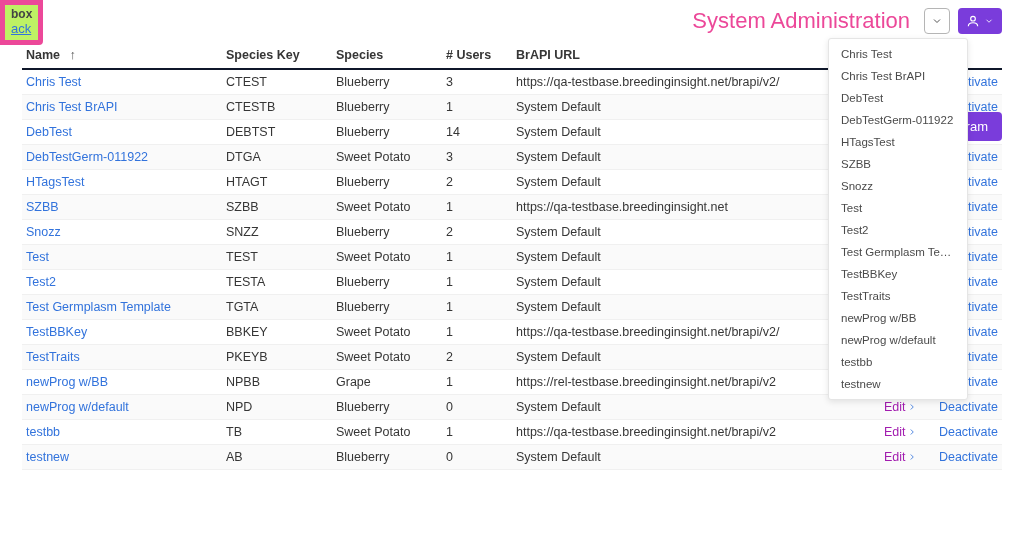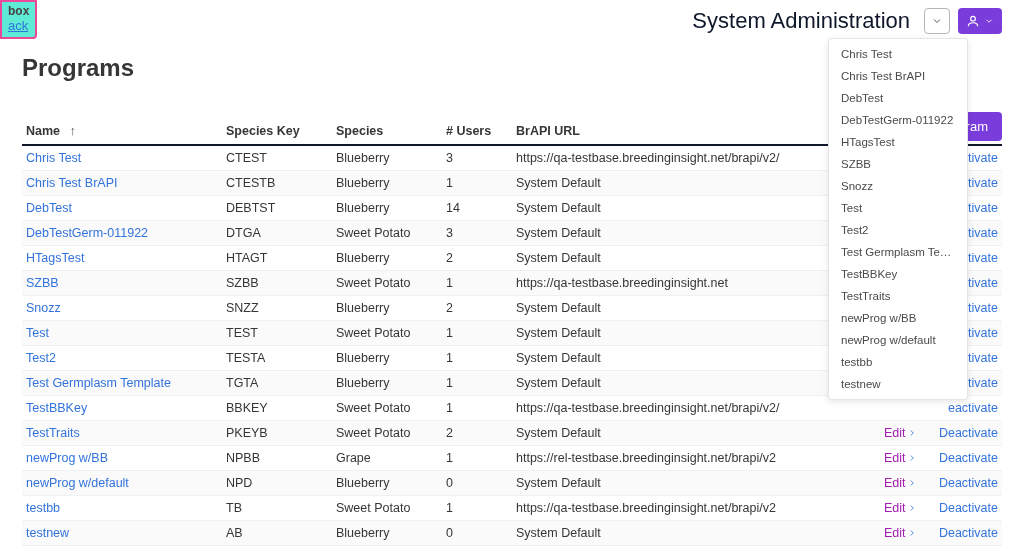--- a/index.html
+++ b/index.html
@@ -10,37 +10,37 @@
     background: #fff;
     width: 1024px;
     height: 554px;
     overflow: hidden;
     position: relative;
   }
   .sandbox-badge {
     position: absolute;
     top: 0;
     left: 0;
-    background: #5eead4;
-    border: 2px solid #ec4899;
+    background: #bef264;
+    border: 5px solid #ec4899;
     border-radius: 0 0 4px 0;
     padding: 2px 6px 4px;
     font-size: 12px;
   }
   .sandbox-badge .line1 { font-weight: 600; color: #444; }
   .sandbox-badge .line2 { color: #3273dc; text-decoration: underline; font-size: 13px; }
   .header {
     display: flex;
     justify-content: flex-end;
     align-items: center;
     padding: 8px 22px 6px;
     gap: 8px;
   }
   .header-title {
-    color: #0f172a;
+    color: #ec4899;
     font-size: 22px;
     font-weight: 500;
     margin-right: 6px;
   }
   .chevron-btn {
     width: 26px;
     height: 26px;
     border: 1px solid #b5b5b5;
     border-radius: 4px;
     background: #fff;
@@ -156,21 +156,20 @@
         <circle cx="12" cy="8" r="4"></circle>
         <path d="M4 21c0-4 4-6 8-6s8 2 8 6"></path>
       </svg>
     <svg width="10" height="10" viewBox="0 0 24 24" fill="none" stroke="#fff" stroke-width="2">
         <polyline points="6 9 12 15 18 9"></polyline>
       </svg>
   </button>
 </div>
 
 <div class="page-container">
-  <h1 class="page-title">Programs</h1>
 
   <button class="new-program-btn">ogram</button>
 
   <table>
     <thead>
       <tr>
         <th class="col-name">
           <span>Name</span>
           <span class="sort-arrow">↑</span>
         </th>

